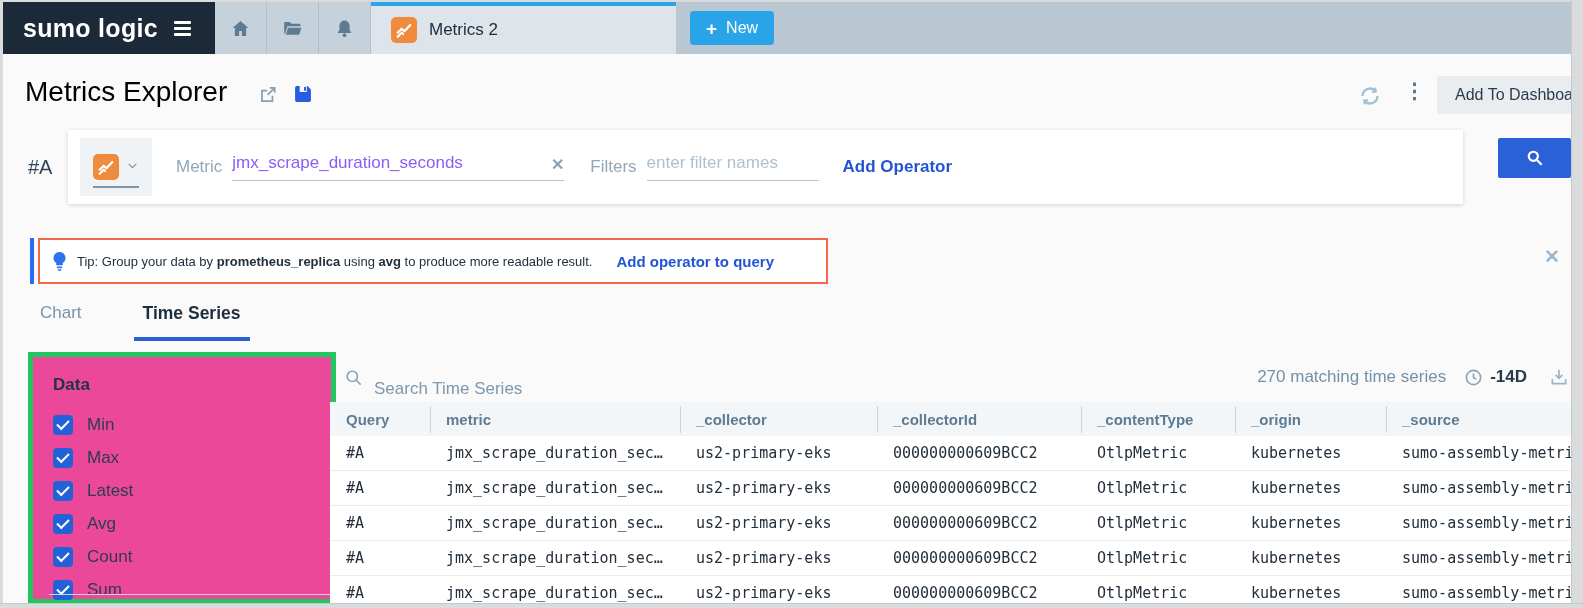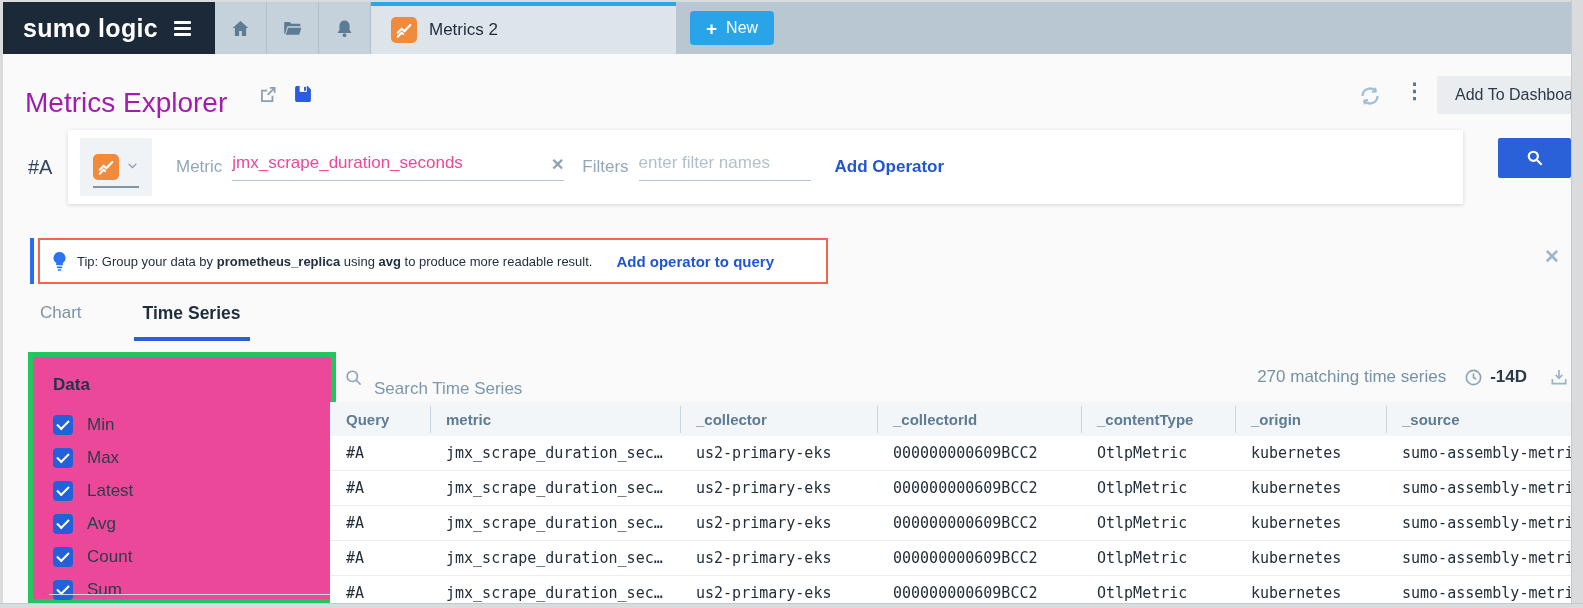--- a/index.html
+++ b/index.html
@@ -22,39 +22,39 @@
   .navbtn { width:52px; height:100%; display:flex; align-items:center; justify-content:center; border-right:1px solid #b0c0cc; cursor:pointer; }
   .navbtn svg { width:21px; height:21px; fill:#5d7b93; }
   .tab { width:305px; height:100%; background:#dde5eb; border-top:4px solid #28a6e9; display:flex; align-items:center; padding-left:20px; gap:12px; cursor:pointer; }
   .metrics-badge { width:26px; height:26px; border-radius:5px; background:#f08a3c; display:flex; align-items:center; justify-content:center; flex:none; }
   .metrics-badge svg { width:18px; height:18px; }
   .tab-label { font-size:17px; color:#1d2c3b; }
   .new-btn { margin-left:14px; align-self:center; height:34px; padding:0 16px; background:#29a4e9; border:none; border-radius:4px; color:#fff; font-size:16px; display:flex; align-items:center; gap:9px; cursor:pointer; font-family:inherit; }
   .new-plus { font-size:19px; font-weight:700; line-height:1; }
 
   
-  .page-title { position:absolute; left:25px; top:87px; font-size:28px; font-weight:400; color:#a21caf; }
+  .page-title { position:absolute; left:25px; top:76px; font-size:28px; font-weight:400; color:#000000; }
   .icon-abs { position:absolute; cursor:pointer; }
   .share-icon { left:258px; top:84px; }
   .save-icon { left:293px; top:84px; }
   .refresh-icon { left:1358px; top:84px; }
   .kebab { left:1404px; top:79px; font-size:21px; font-weight:700; color:#5f7487; letter-spacing:0; }
   .dash-btn { position:absolute; left:1437px; top:76px; width:146px; height:38px; background:#e9edf0; border:none; border-radius:2px; color:#2b3b4a; font-size:16px; display:flex; align-items:center; padding-left:18px; white-space:nowrap; overflow:hidden; cursor:pointer; font-family:inherit; }
 
   
   .row-label { position:absolute; left:28px; top:156px; font-size:20px; font-weight:500; color:#32465b; }
   .query-card { position:absolute; left:68px; top:130px; width:1395px; height:74px; background:#fff; box-shadow:0 1px 4px rgba(31,45,61,.18); display:flex; align-items:center; padding-left:12px; }
   .iconbox { width:72px; height:58px; background:#f0f3f6; display:flex; align-items:center; justify-content:center; gap:7px; position:relative; cursor:pointer; flex:none; }
   .iconbox::after { content:""; position:absolute; left:13px; right:13px; bottom:8px; height:2px; background:#7e95a8; }
   .chev svg { width:13px; height:13px; stroke:#7e96aa; stroke-width:2.4; fill:none; }
   .q-label { margin-left:24px; font-size:17px; color:#93a7b8; flex:none; }
   .metric-field { margin-left:10px; width:332px; border-bottom:1px solid #b3c4d1; display:flex; align-items:flex-end; justify-content:space-between; padding-bottom:7px; cursor:text; }
-  .metric-value { font-size:17px; color:#ec4899; }
+  .metric-value { font-size:17px; color:#8b5cf6; }
   .clear-x { font-size:16px; font-weight:700; color:#8ba3b6; cursor:pointer; line-height:1; }
-  .filters-label { margin-left:18px; }
+  .filters-label { margin-left:26px; }
   .filters-field { margin-left:10px; width:172px; border-bottom:1px solid #b3c4d1; padding-bottom:7px; cursor:text; }
   .placeholder { font-size:17px; color:#b0c1cd; }
   .add-operator { margin-left:24px; font-size:17px; font-weight:700; color:#2155d4; cursor:pointer; }
   .search-btn { position:absolute; left:1498px; top:138px; width:73px; height:40px; background:#2a60d8; border:none; border-radius:2px; display:flex; align-items:center; justify-content:center; cursor:pointer; }
 
   
   .tip-bar { position:absolute; left:30px; top:238px; width:4px; height:46px; background:#2b6af3; }
   .tip-box { position:absolute; left:38px; top:238px; width:790px; height:46px; background:#fff; border:2px solid #f3664a; display:flex; align-items:center; padding:0 12px; white-space:nowrap; }
   .tip-text { margin-left:10px; font-size:13px; color:#22313f; }
   .tip-text span { white-space:pre; }

